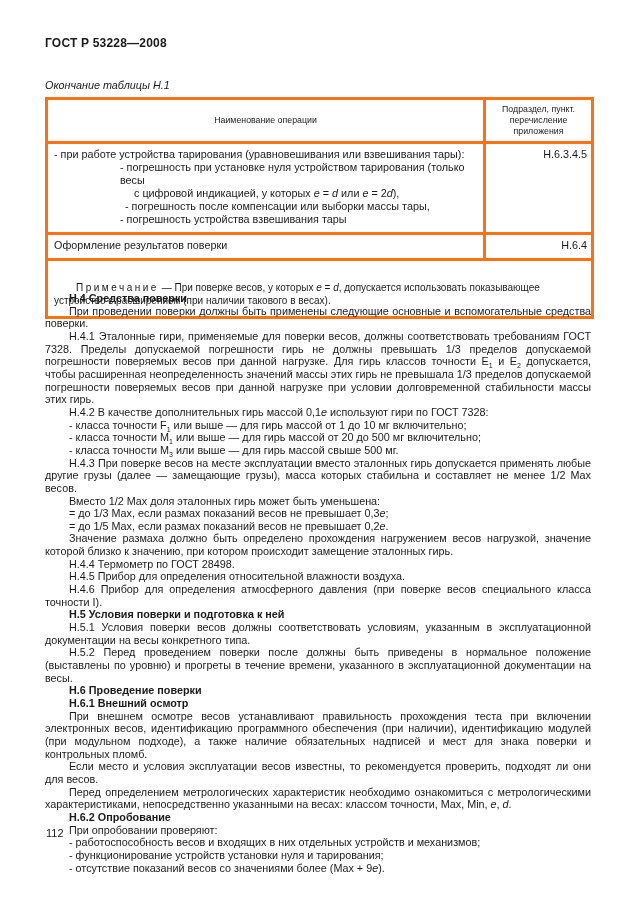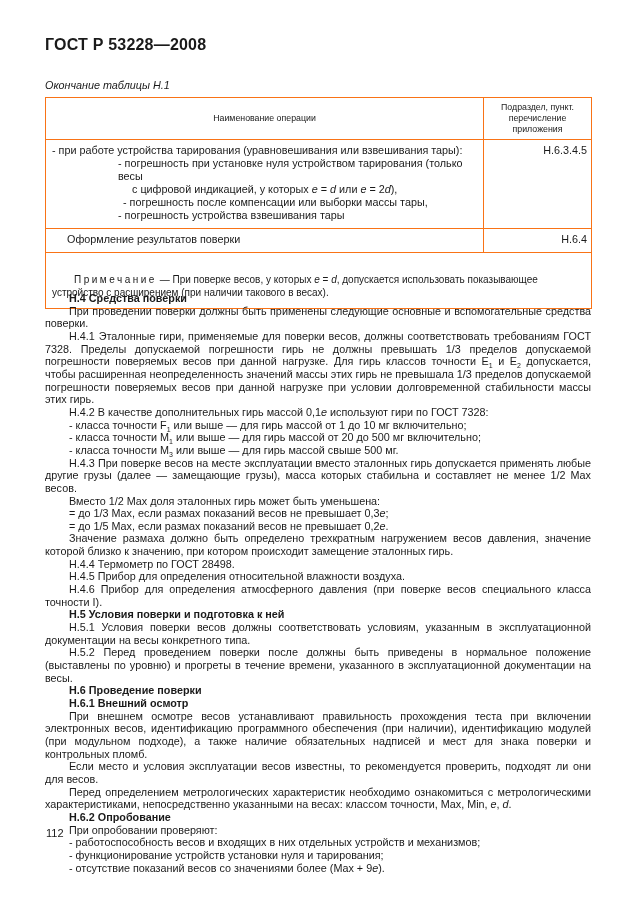--- a/index.html
+++ b/index.html
@@ -1,25 +1,25 @@
 <!DOCTYPE html>
 <html><head>
 <meta charset="utf-8">
 <style>
   html,body{margin:0;padding:0;}
   body{
     width:630px;height:913px;background:#ffffff;color:#1a1a1a;
     font-family:"Liberation Sans", sans-serif;position:relative;overflow:hidden;
   }
-  .doc-header{position:absolute;left:45px;top:36px;font-size:16px;font-weight:bold;letter-spacing:.2px;}
+  .doc-header{position:absolute;left:45px;top:36px;font-size:12px;font-weight:bold;letter-spacing:.2px;}
   .table-caption{position:absolute;left:45px;top:79px;font-size:10.8px;font-style:italic;}
   table.gost{
     position:absolute;left:45px;top:97px;width:546px;border-collapse:collapse;table-layout:fixed;
   }
-  table.gost td, table.gost th{border:1px solid #f97316;}
+  table.gost td, table.gost th{border:3px solid #f97316;}
   table.gost th{
     font-weight:normal;font-size:8.8px;line-height:11px;text-align:center;
     vertical-align:middle;padding:4px 5px;height:32px;
   }
   td.op-cell{font-size:10.8px;line-height:13px;padding:4px 6px 6px 6px;vertical-align:top;}
   td.ref-cell{font-size:10.8px;line-height:13px;padding:4px 4px;vertical-align:top;text-align:right;}
   .op-line{white-space:normal;}
   td.note-cell{
     font-size:10px;line-height:13px;padding:20px 8px 9px 6px;text-indent:22px;margin-top:20px;
   }
@@ -59,21 +59,21 @@
           <div class="op-line" style="margin-left: 0px;">- при работе устройства тарирования (уравновешивания или взвешивания тары):</div>
           <div class="op-line" style="margin-left: 66px;">- погрешность при установке нуля устройством тарирования (только весы</div>
           <div class="op-line" style="margin-left: 80px;">с цифровой индикацией, у которых <i>e</i> = <i>d</i> или <i>e</i> = 2<i>d</i>),</div>
           <div class="op-line" style="margin-left: 71px;">- погрешность после компенсации или выборки массы тары,</div>
           <div class="op-line" style="margin-left: 66px;">- погрешность устройства взвешивания тары</div>
         </td>
         <td class="ref-cell">Н.6.3.4.5</td>
       </tr>
       <tr>
         <td class="op-cell">
-          <div class="op-line" style="margin-left: 15px;">Оформление результатов поверки</div>
+          <div class="op-line" style="margin-left: 0px;">Оформление результатов поверки</div>
         </td>
         <td class="ref-cell">Н.6.4</td>
       </tr>
     </tbody>
   <tbody>
     <tr>
       <td class="note-cell" colspan="2"><span class="note-label">Примечание</span><span> — При поверке весов, у которых <i>e</i> = <i>d</i>, допускается использовать показывающее устройство с расширением (при наличии такового в весах).</span></td>
     </tr>
   </tbody>
 </table>
@@ -83,21 +83,21 @@
     <div class="sec-p">При проведении поверки должны быть применены следующие основные и вспомогательные средства поверки.</div>
     <div class="sec-p">Н.4.1 Эталонные гири, применяемые для поверки весов, должны соответствовать требованиям ГОСТ 7328. Пределы допускаемой погрешности гирь не должны превышать 1/3 пределов допускаемой погрешности поверяемых весов при данной нагрузке. Для гирь классов точности E<sub>1</sub> и E<sub>2</sub> допускается, чтобы расширенная неопределенность значений массы этих гирь не превышала 1/3 пределов допускаемой погрешности поверяемых весов при данной нагрузке при условии долговременной стабильности массы этих гирь.</div>
     <div class="sec-p">Н.4.2 В качестве дополнительных гирь массой 0,1<i>e</i> используют гири по ГОСТ 7328:</div>
     <div class="sec-li">- класса точности F<sub>1</sub> или выше — для гирь массой от 1 до 10 мг включительно;</div>
     <div class="sec-li">- класса точности M<sub>1</sub> или выше — для гирь массой от 20 до 500 мг включительно;</div>
     <div class="sec-li">- класса точности M<sub>3</sub> или выше — для гирь массой свыше 500 мг.</div>
     <div class="sec-p">Н.4.3 При поверке весов на месте эксплуатации вместо эталонных гирь допускается применять любые другие грузы (далее — замещающие грузы), масса которых стабильна и составляет не менее 1/2 Max весов.</div>
     <div class="sec-li">Вместо 1/2 Max доля эталонных гирь может быть уменьшена:</div>
     <div class="sec-li">= до 1/3 Max, если размах показаний весов не превышает 0,3<i>e</i>;</div>
     <div class="sec-li">= до 1/5 Max, если размах показаний весов не превышает 0,2<i>e</i>.</div>
-    <div class="sec-p">Значение размаха должно быть определено трехкратным нагружением весов давления, значение которой близко к значению, при котором происходит замещение эталонных гирь.</div>
+    <div class="sec-p">Значение размаха должно быть определено прохождения нагружением весов нагрузкой, значение которой близко к значению, при котором происходит замещение эталонных гирь.</div>
     <div class="sec-li">Н.4.4 Термометр по ГОСТ 28498.</div>
     <div class="sec-li">Н.4.5 Прибор для определения относительной влажности воздуха.</div>
     <div class="sec-p">Н.4.6 Прибор для определения атмосферного давления (при поверке весов специального класса точности I).</div>
     <div class="sec-h">Н.5 Условия поверки и подготовка к ней</div>
     <div class="sec-p">Н.5.1 Условия поверки весов должны соответствовать условиям, указанным в эксплуатационной документации на весы конкретного типа.</div>
     <div class="sec-p">Н.5.2 Перед проведением поверки после должны быть приведены в нормальное положение (выставлены по уровню) и прогреты в течение времени, указанного в эксплуатационной документации на весы.</div>
     <div class="sec-h">Н.6 Проведение поверки</div>
     <div class="sec-h">Н.6.1 Внешний осмотр</div>
     <div class="sec-p">При внешнем осмотре весов устанавливают правильность прохождения теста при включении электронных весов, идентификацию программного обеспечения (при наличии), идентификацию модулей (при модульном подходе), а также наличие обязательных надписей и мест для знака поверки и контрольных пломб.</div>
     <div class="sec-p">Если место и условия эксплуатации весов известны, то рекомендуется проверить, подходят ли они для весов.</div>

